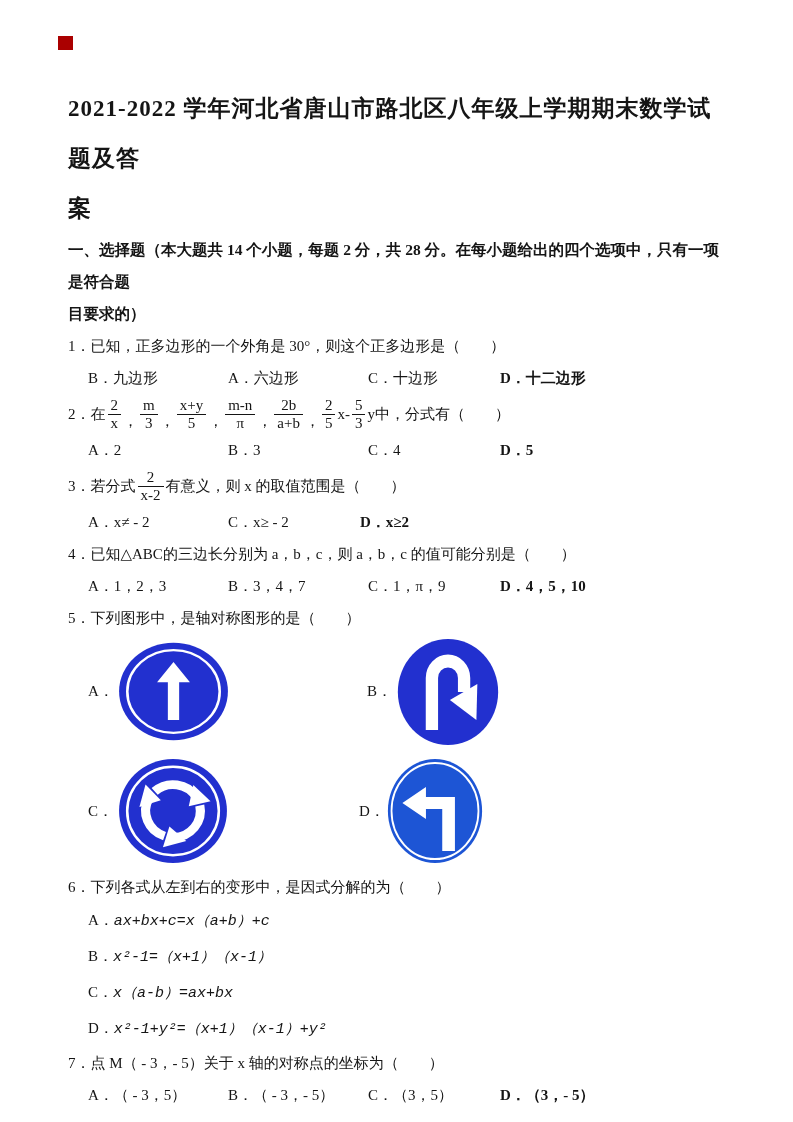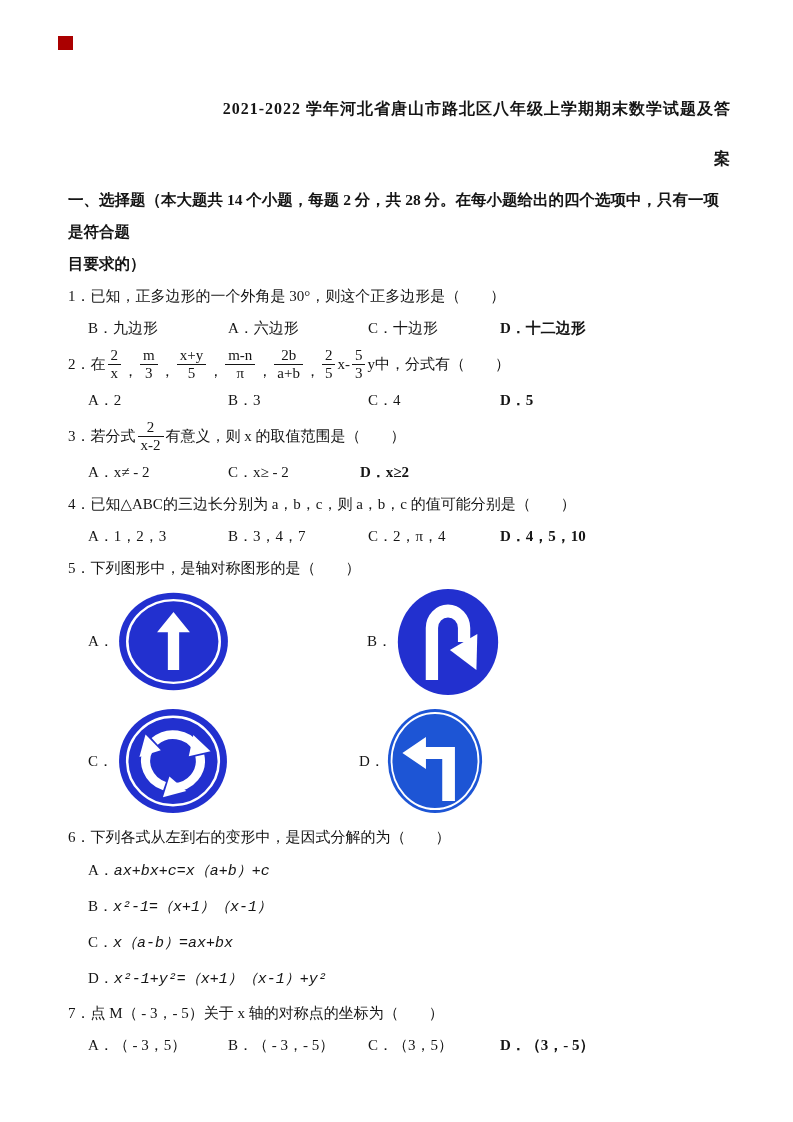--- a/index.html
+++ b/index.html
@@ -3,21 +3,21 @@
 <meta charset="utf-8">
 <style>
   html,body{margin:0;padding:0;}
   body{
     width:793px;height:1122px;background:#ffffff;position:relative;
     font-family:"Liberation Serif","DejaVu Serif",serif;
     color:#151515;font-size:15px;overflow:hidden;
   }
   .red-marker{position:absolute;left:58px;top:36px;width:15px;height:14px;}
   .content{padding:0 62px 0 68px;}
-  .doc-title{margin-top:84px;font-size:16px;font-weight:bold;text-align:right;line-height:50px;letter-spacing:1px;}
+  .doc-title{margin-top:84px;font-size:23px;font-weight:bold;text-align:left;line-height:50px;letter-spacing:1px;}
   .section-head{font-weight:bold;font-size:15.5px;line-height:32px;}
   .qline{line-height:32px;}
   .qopts{display:flex;margin-left:20px;line-height:32px;white-space:nowrap;}
   .qopts .o{width:140px;}
   .qopts .o.c3{width:132px;}
   .qopts .o.c4{width:auto;font-weight:bold;}
   .mathline{display:flex;align-items:center;height:40px;}
   .frac{display:inline-block;text-align:center;vertical-align:middle;margin:0 2px;line-height:normal;}
   .frac .num{display:block;line-height:17px;padding:0 3px;}
   .frac .den{display:block;line-height:17px;border-top:1.4px solid #151515;padding:0 3px;}
@@ -110,21 +110,21 @@
   <div class="qopts">
     <span class="o c1">A．x≠ - 2</span>
     <span class="o c3">C．x≥ - 2</span>
     <span class="o c4">D．x≥2</span>
   </div>
 
   <div class="qline">4．已知△ABC的三边长分别为 a，b，c，则 a，b，c 的值可能分别是（　　）</div>
   <div class="qopts">
     <span class="o c1">A．1，2，3</span>
     <span class="o c2">B．3，4，7</span>
-    <span class="o c3">C．2，π，4</span>
+    <span class="o c3">C．1，π，9</span>
     <span class="o c4">D．4，5，10</span>
   </div>
 
   <div class="qline">5．下列图形中，是轴对称图形的是（　　）</div>
 
   <div class="sign-row">
     <span class="sign-label">A．</span>
     <svg width="115" height="103" viewBox="-56 -56 112 112" preserveAspectRatio="none">
       <circle r="53" fill="#2230cf"></circle>
       <circle r="45" fill="none" stroke="#ffffff" stroke-width="2.5"></circle>

